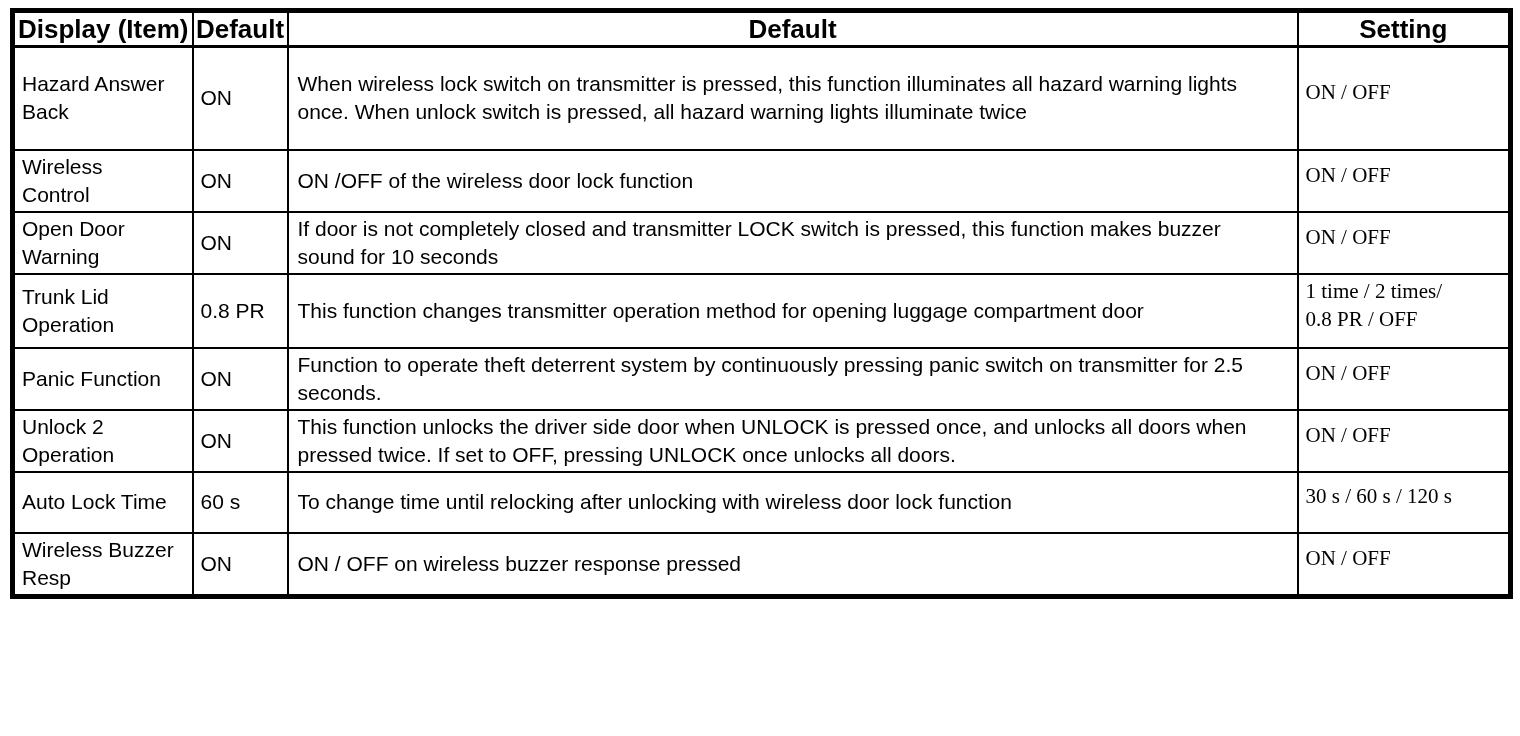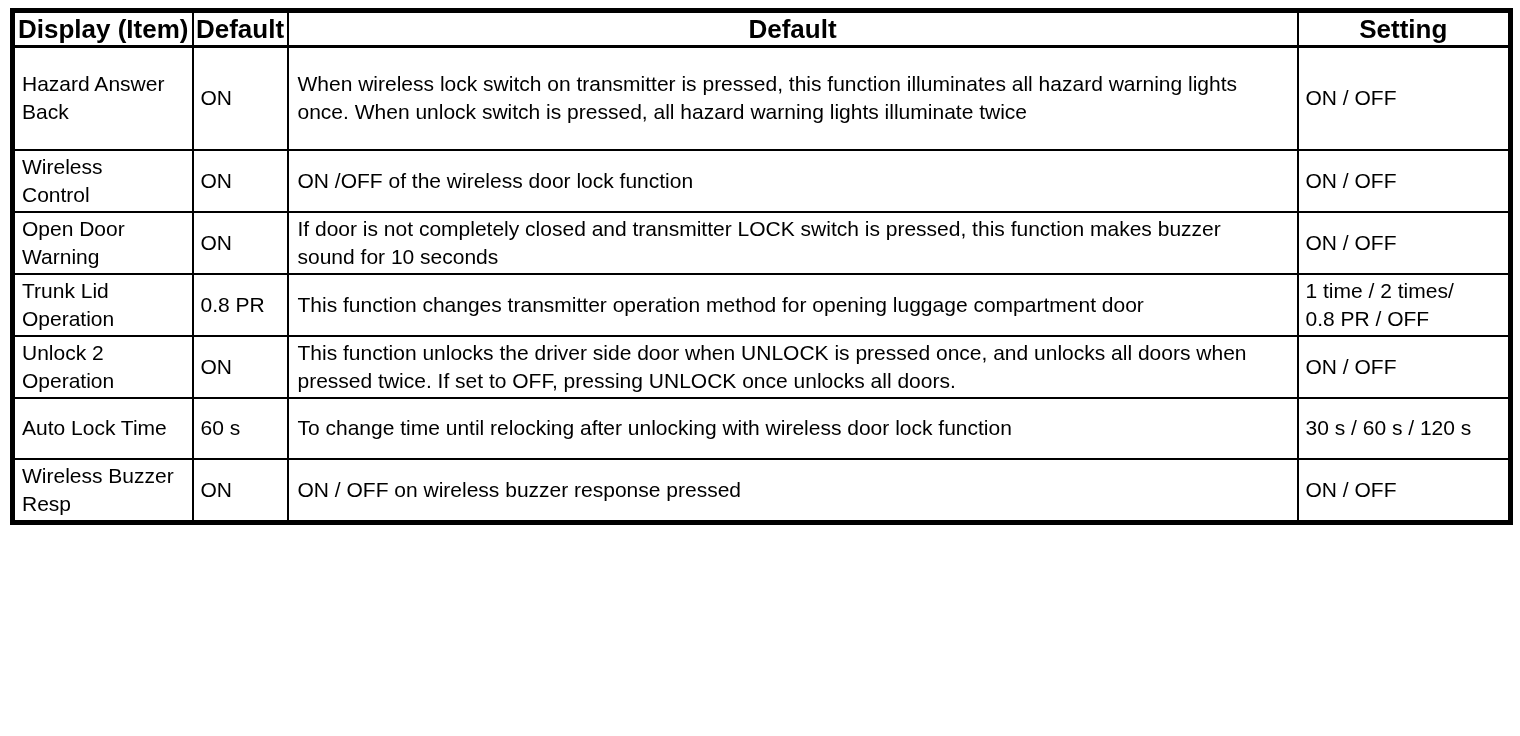--- a/index.html
+++ b/index.html
@@ -42,21 +42,21 @@
     padding: 0 2px;
   }
   col.c-item    { width: 180px; }
   col.c-default { width: 95px;  }
   col.c-contents{ width: 1010px;}
   col.c-setting { width: 213px; }
 
   td.item    { text-align: left; padding: 2px 16px 2px 7px; }
   td.default { text-align: left; padding: 2px 0 2px 7px; }
   td.contents{ text-align: left; padding: 2px 16px 2px 9px; }
-  td.setting { text-align: left; padding: 2px 4px 2px 7px; white-space: pre-line; }
+  td.setting { text-align: left; padding: 2px 4px 14px 7px; white-space: pre-line; font-family: Liberation Serif, serif; }
 
   tr.row-tall   { height: 103px; }
   tr.row-normal { height: 61px;  }
 </style>
 </head>
 <body>
 
 <div class="page">
   <table class="settings">
     <colgroup>
@@ -93,20 +93,26 @@
         <td class="setting">ON / OFF</td>
       </tr>
       <tr class="row-normal">
         <td class="item">Trunk Lid Operation</td>
         <td class="default">0.8 PR</td>
         <td class="contents">This function changes transmitter operation method for opening luggage compartment door</td>
         <td class="setting">1 time / 2 times/
 0.8 PR / OFF</td>
       </tr>
       <tr class="row-normal">
+        <td class="item">Panic Function</td>
+        <td class="default">ON</td>
+        <td class="contents">Function to operate theft deterrent system by continuously pressing panic switch on transmitter for 2.5 seconds.</td>
+        <td class="setting">ON / OFF</td>
+      </tr>
+      <tr class="row-normal">
         <td class="item">Unlock 2 Operation</td>
         <td class="default">ON</td>
         <td class="contents">This function unlocks the driver side door when UNLOCK is pressed once, and unlocks all doors when pressed twice. If set to OFF, pressing UNLOCK once unlocks all doors.</td>
         <td class="setting">ON / OFF</td>
       </tr>
       <tr class="row-normal">
         <td class="item">Auto Lock Time</td>
         <td class="default">60 s</td>
         <td class="contents">To change time until relocking after unlocking with wireless door lock function</td>
         <td class="setting">30 s / 60 s / 120 s</td>

